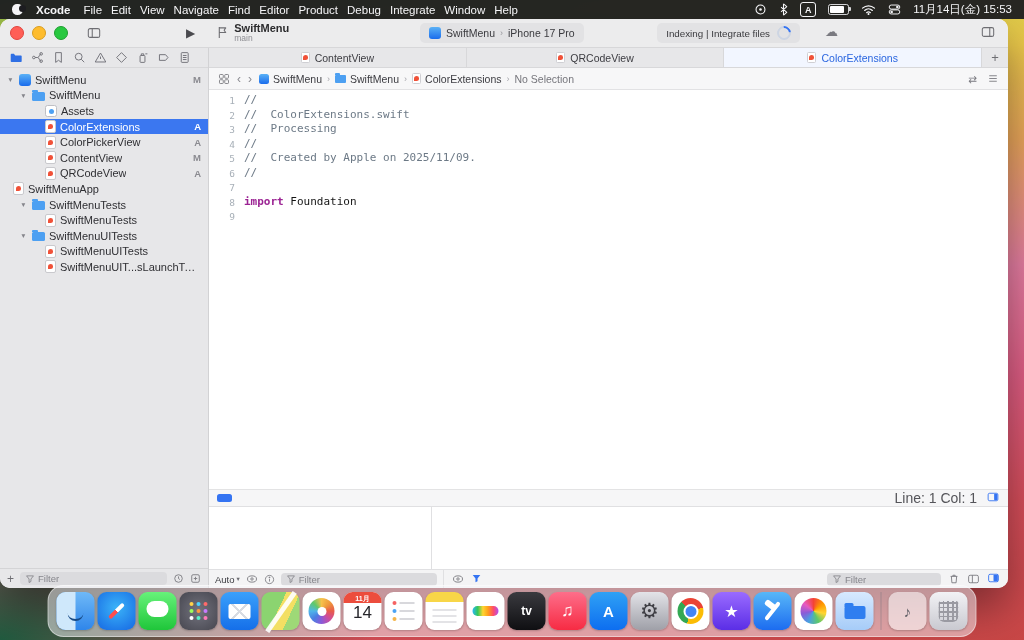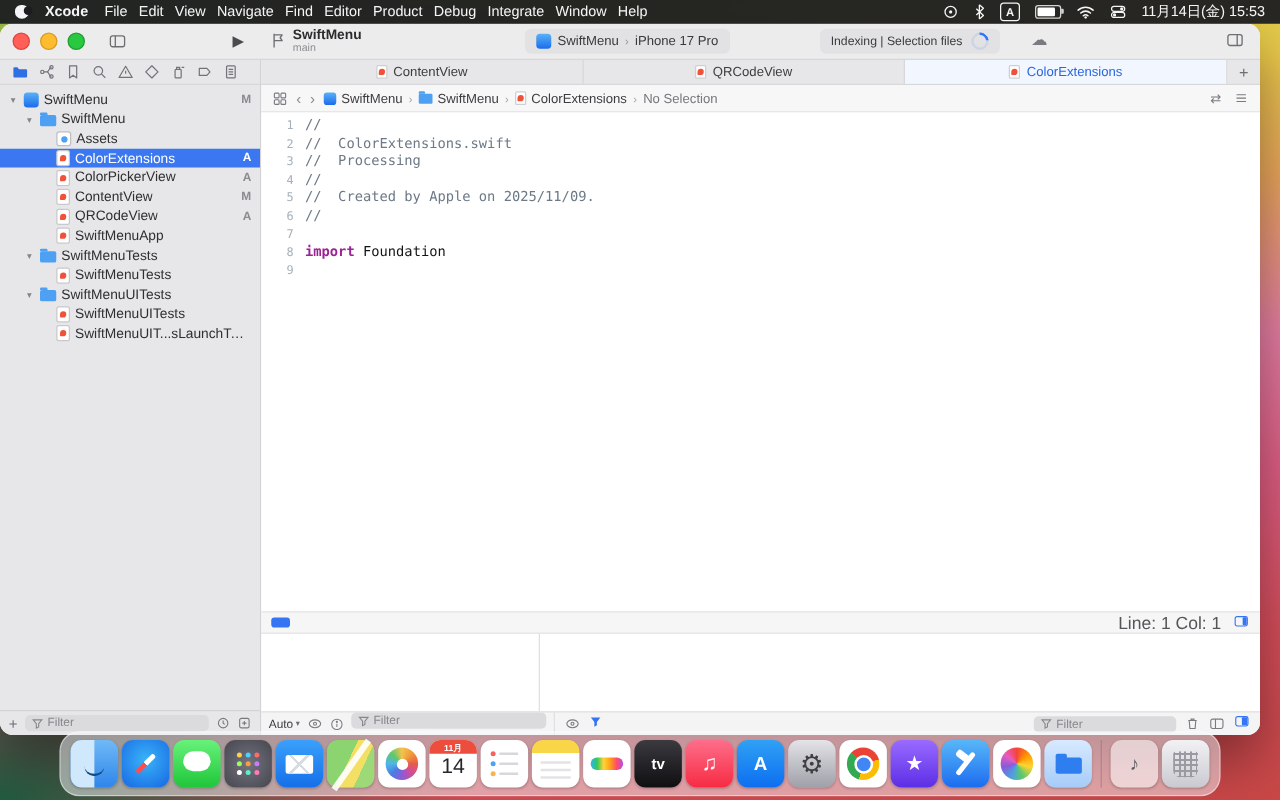--- a/index.html
+++ b/index.html
@@ -121,21 +121,21 @@
   .tok-plain{color:#141414}
 
   .editor-statusbar{height:16px;flex:0 0 auto;background:#f6f6f7;border-top:1px solid #e3e3e4;display:flex;align-items:center;padding:0 8px;font-size:14px;color:#55555a}
   .focus-pill{width:15px;height:8px;background:#3574F2;border-radius:2.5px}
   .linecol{margin-left:auto;margin-right:9px;white-space:nowrap}
 
   .debug-row{height:62px;flex:0 0 auto;display:flex;border-top:1px solid #e0e0e2;background:#fff}
   .debug-left{width:222px;flex:0 0 auto;border-right:1px solid #e0e0e2}
   .debug-right{flex:1}
   .debug-bars{height:18px;flex:0 0 auto;display:flex;border-top:1px solid #e0e0e2;background:#f4f4f5}
-  .bar-left{width:222px;flex:0 0 auto;border-right:1px solid #e0e0e2;display:flex;gap:6px;padding:0 6px}
+  .bar-left{width:222px;flex:0 0 auto;border-right:1px solid #e0e0e2;display:flex;align-items:center;gap:6px;padding:0 6px}
   .bar-right{flex:1;display:flex;align-items:center;gap:7px;padding:0 8px;min-width:0}
   .auto-dd{display:flex;align-items:center;gap:2px;font-size:9.5px;color:#3c3c41}
   .dd-chev{font-size:6.5px;color:#6e6e73}
   .bar-filter-right{margin-left:auto;width:104px;flex:0 0 auto}
   .gray-ic{color:#7a7a80;display:flex;align-items:center}
 
   
   .dock{position:absolute;left:50%;transform:translateX(-50%);bottom:3px;height:50px;z-index:60;
     background:rgba(248,248,252,.5);border:1px solid rgba(255,255,255,.45);border-radius:16px;
     display:flex;align-items:center;gap:3px;padding:0 8px}
@@ -282,21 +282,21 @@
         <span class="proj-branch">main</span>
       </span>
     </div>
     <div class="scheme">
       <span class="scheme-ic"></span>
       <span>SwiftMenu</span>
       <span class="sc-sep">›</span>
       <span>iPhone 17 Pro</span>
     </div>
     <div class="status-pill">
-      <span>Indexing | Selection files</span>
+      <span>Indexing | Integrate files</span>
       <span class="spinner"></span>
     </div>
     <span class="cloud">☁</span>
     <span class="tb-icon editor-toggle">
       <svg width="16" height="14" viewBox="0 0 16 16">
           <rect x="1.5" y="3" width="13" height="10" rx="2" fill="none" stroke="#6e6e73" stroke-width="1.2"></rect>
           <path d="M10 3v10" stroke="#6e6e73" stroke-width="1.2"></path>
         </svg>
     </span>
   </div>
@@ -393,21 +393,21 @@
             <span class="fi fi-swift"></span>
             <span class="tree-label">ContentView</span>
             <span class="badge">M</span>
           </div>
           <div class="tree-row" style="padding-left: 32px;">
             <span class="disc"></span>
             <span class="fi fi-swift"></span>
             <span class="tree-label">QRCodeView</span>
             <span class="badge">A</span>
           </div>
-          <div class="tree-row" style="padding-left: 32px;">
+          <div class="tree-row" style="">
             <span class="disc"></span>
             <span class="fi fi-swift"></span>
             <span class="tree-label">SwiftMenuApp</span>
           </div>
           <div class="tree-row" style="padding-left: 19px;">
             <span class="disc">▾</span>
             <span class="fi fi-folder"></span>
             <span class="tree-label">SwiftMenuTests</span>
           </div>
           <div class="tree-row" style="padding-left: 32px;">

